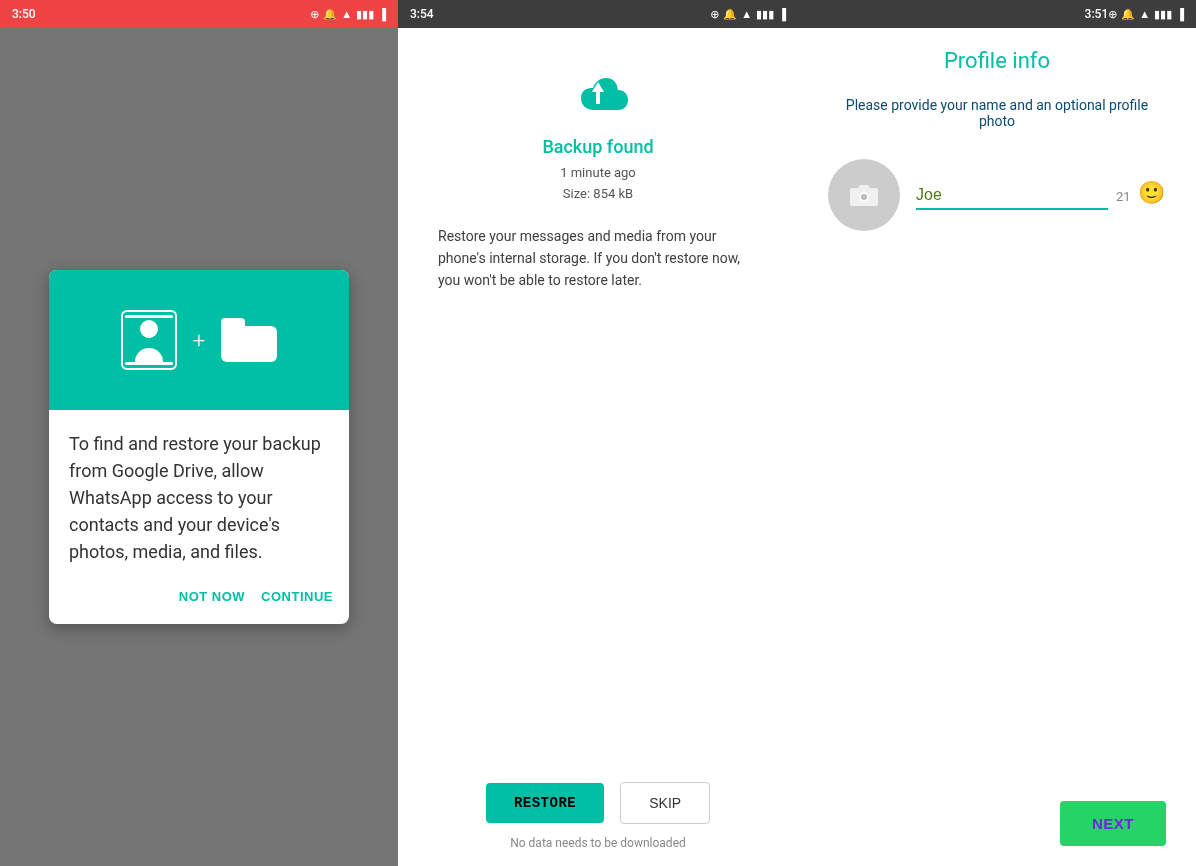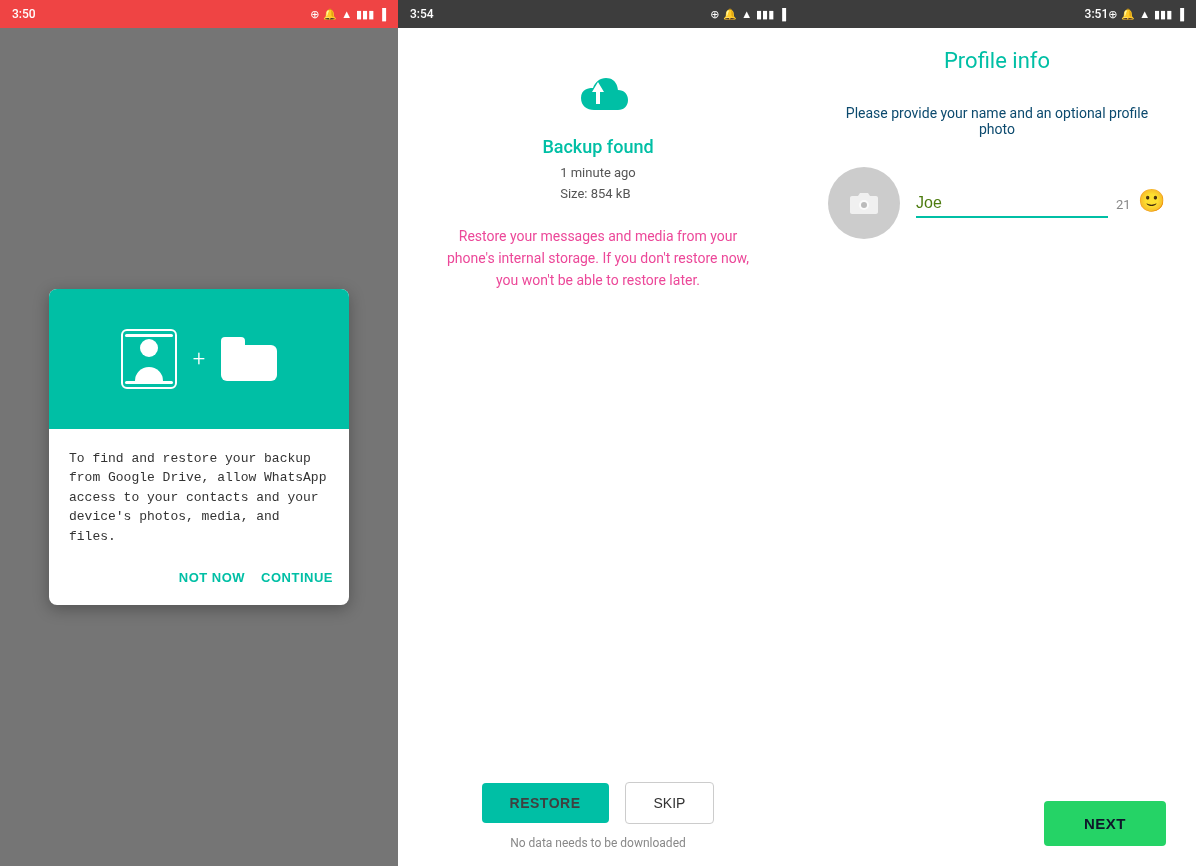--- a/index.html
+++ b/index.html
@@ -85,24 +85,23 @@
       color: white;
       font-size: 22px;
       font-weight: 300;
     }
 
     .permission-card-body {
       padding: 20px 20px 12px;
     }
 
     .permission-card-body p {
-      font-size: 13px;
+      font-size: 18px;
       color: #333;
       line-height: 1.5;
-      font-family: Liberation Mono, monospace;
     }
 
     .permission-card-actions {
       display: flex;
       justify-content: flex-end;
       gap: 16px;
       padding: 8px 16px 16px;
     }
 
     .btn-text {
@@ -145,28 +144,28 @@
     .backup-found-title {
       color: #00BFA5;
       font-size: 18px;
       font-weight: 500;
       margin-bottom: 6px;
     }
 
     .backup-meta {
       color: #555;
       font-size: 13px;
+      text-align: center;
       line-height: 1.6;
       margin-bottom: 20px;
     }
 
     .backup-description {
       font-size: 14px;
-      color: #ec4899;
-      text-align: center;
+      color: #404040;
       line-height: 1.6;
       padding: 0 10px;
     }
 
     .backup-actions {
       padding: 16px 24px;
       width: 100%;
       display: flex;
       flex-direction: column;
       align-items: center;
@@ -174,28 +173,29 @@
     }
 
     .backup-buttons {
       display: flex;
       gap: 16px;
       align-items: center;
     }
 
     .btn-restore {
       background: #00BFA5;
-      color: #404040;
+      color: #000000;
       border: none;
       border-radius: 4px;
       padding: 12px 28px;
       font-size: 14px;
       font-weight: 700;
       letter-spacing: 0.5px;
       cursor: pointer;
+      font-family: Liberation Mono, monospace;
     }
 
     .btn-skip {
       background: white;
       color: #333;
       border: 1px solid #ccc;
       border-radius: 4px;
       padding: 12px 28px;
       font-size: 14px;
       font-weight: 500;
@@ -215,21 +215,21 @@
       display: flex;
       flex-direction: column;
       padding: 20px 30px;
     }
 
     .profile-title {
       color: #00BFA5;
       font-size: 22px;
       font-weight: 400;
       text-align: center;
-      margin-bottom: 32px;
+      margin-bottom: 24px;
     }
 
     .profile-subtitle {
       color: #0c4a6e;
       font-size: 14px;
       text-align: center;
       margin-bottom: 30px;
     }
 
     .profile-input-row {
@@ -292,24 +292,24 @@
     }
 
     .profile-actions {
       margin-top: auto;
       display: flex;
       justify-content: flex-end;
     }
 
     .btn-next {
       background: #25D366;
-      color: #0f172a;
+      color: #6d28d9;
       border: none;
       border-radius: 4px;
-      padding: 14px 40px;
+      padding: 14px 32px;
       font-size: 15px;
       font-weight: 700;
       letter-spacing: 0.5px;
       cursor: pointer;
     }
 
     
     .contact-icon-wrapper {
       display: flex;
       align-items: center;

